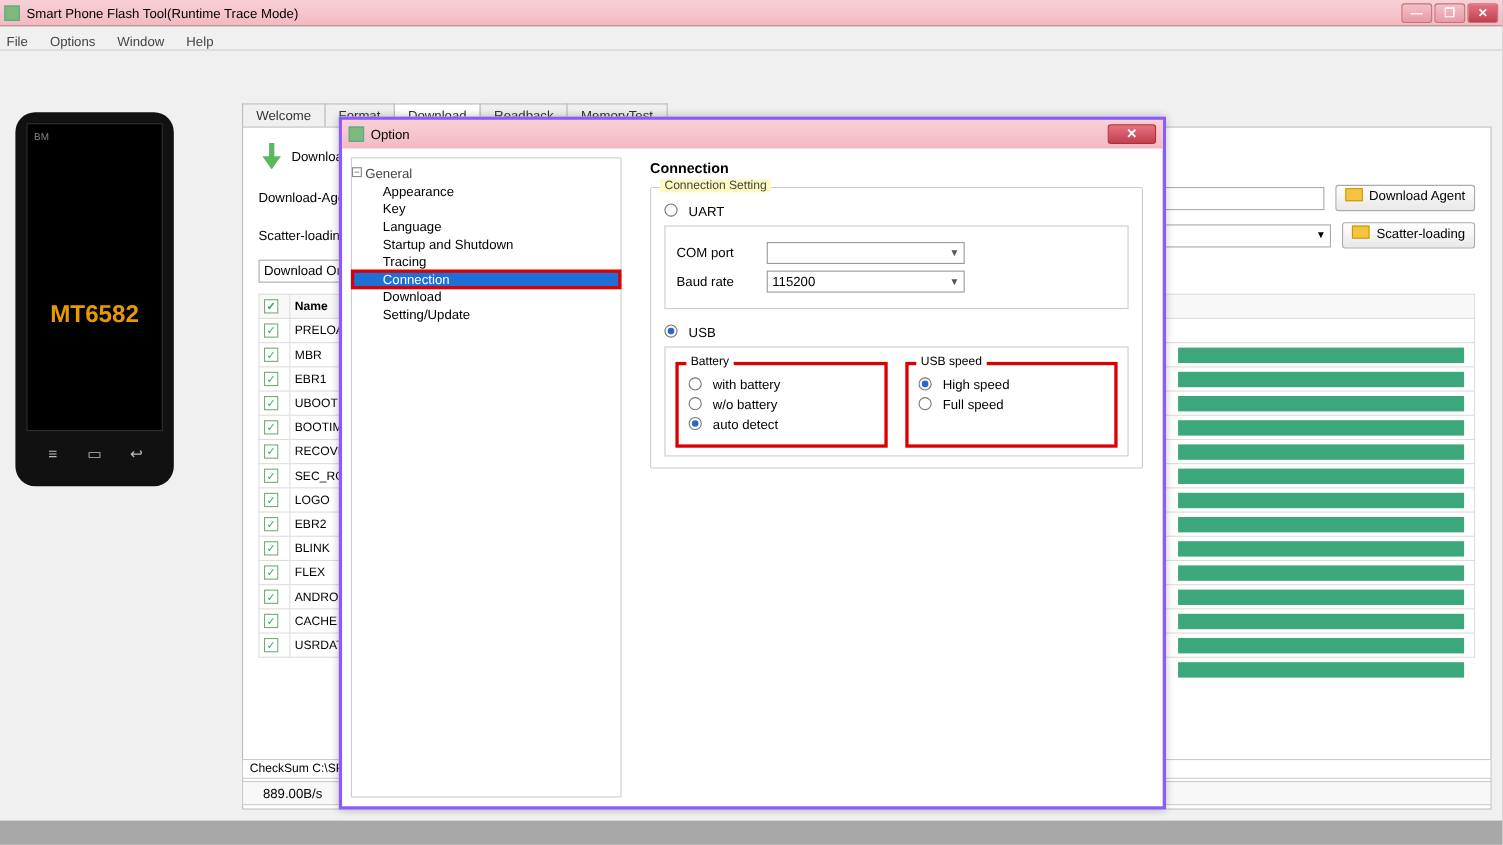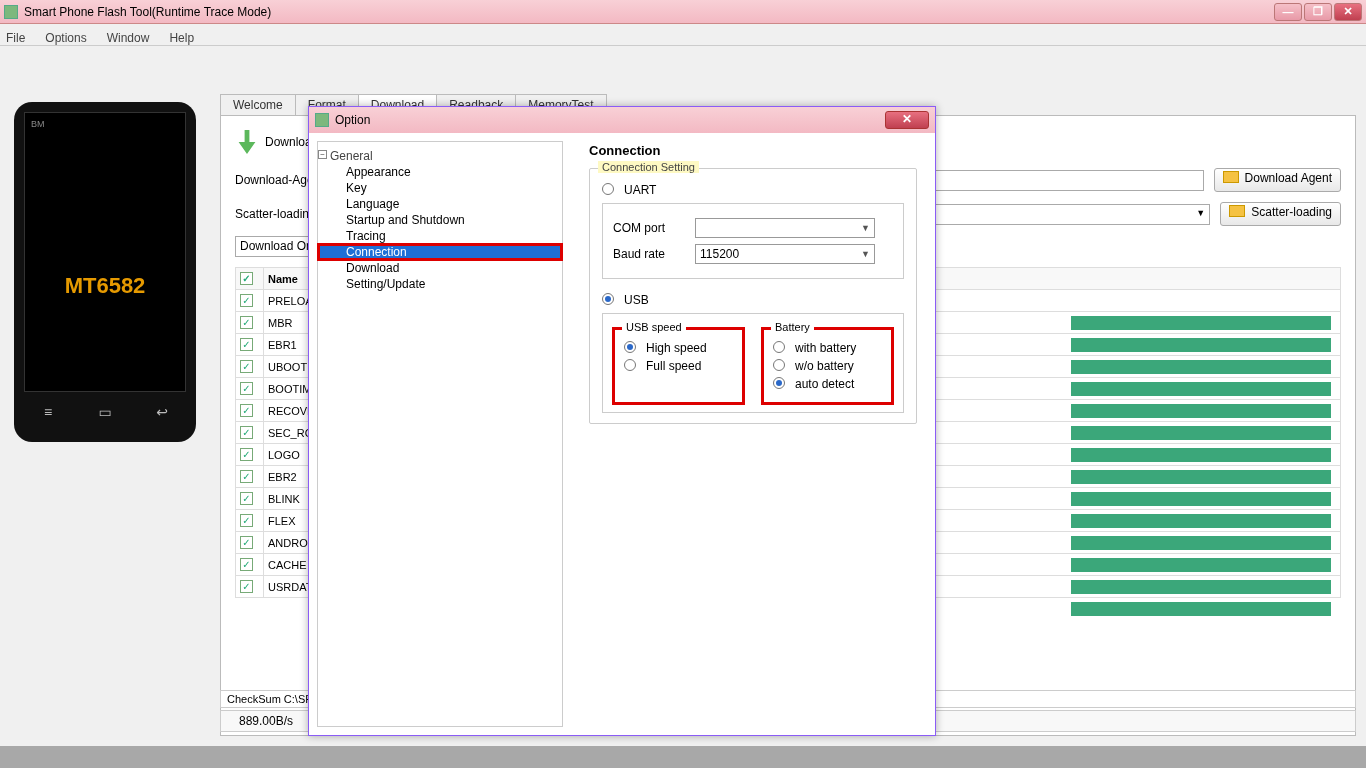--- a/index.html
+++ b/index.html
@@ -11,21 +11,21 @@
 .titlebar .title { flex:1; color:#000; }
 .titlebar .winbtns { display:flex; gap:2px; }
 .titlebar .wbtn { width:28px; height:18px; background:linear-gradient(#f5c0c8,#e89aa8); border:1px solid #b77; border-radius:3px; display:flex; align-items:center; justify-content:center; color:#fff; font-weight:bold; font-size:11px; }
 .titlebar .wbtn.close { background:linear-gradient(#e87080,#c04050); }
 
 
 .menubar { background:#f0f0f0; height:22px; display:flex; align-items:flex-end; padding:0 6px; gap:20px; border-bottom:1px solid #ccc; color:#444; }
 
 
 .surface { position:relative; background:#f0f0f0; height:700px; }
-.leftpane { position:absolute; left:14px; top:56px; width:182px; height:340px; background:#111; border-radius:18px; padding:10px; }
+.leftpane { position:absolute; left:14px; top:56px; width:144px; height:340px; background:#111; border-radius:18px; padding:10px; }
 .leftpane .screen { width:100%; height:280px; background:#000; border:1px solid #333; position:relative; }
 .leftpane .mtlabel { color:#e69a00; font-weight:bold; font-size:22px; position:absolute; top:160px; width:100%; text-align:center; }
 .leftpane .bm { position:absolute; top:6px; left:6px; color:#888; font-size:9px; }
 .leftpane .hwbtns { display:flex; justify-content:space-between; padding:12px 14px 0; }
 .leftpane .hwbtn { width:20px; height:14px; color:#bbb; font-size:14px; text-align:center; }
 
 
 .tabstrip { position:absolute; left:220px; top:48px; display:flex; }
 .tab { height:22px; padding:3px 12px; background:#f0f0f0; border:1px solid #bbb; border-bottom:none; margin-right:-1px; color:#333; }
 .tab.active { background:#fff; }
@@ -42,21 +42,21 @@
 .yellowbtn .fold { width:16px; height:12px; background:#f5c242; border:1px solid #c90; }
 
 
 .ptable { width:100%; border-collapse:collapse; margin-top:6px; }
 .ptable th, .ptable td { border:1px solid #ddd; height:22px; text-align:left; padding:0 4px; font-size:11px; }
 .ptable th { background:#f8f8f8; }
 .chk { width:13px; height:13px; border:1px solid #7a7; background:#fff; display:inline-flex; align-items:center; justify-content:center; color:#2a7; font-size:10px; }
 .greenbar { position:absolute; right:24px; width:260px; height:14px; background:#3ba77a; }
 
 
-.backdrop { position:absolute; left:308px; top:60px; width:628px; height:630px; background:#fff; border:1px solid #8b5cf6; box-shadow:0 0 8px rgba(0,0,0,.3); }
+.backdrop { position:absolute; left:308px; top:60px; width:752px; height:630px; background:#fff; border:3px solid #8b5cf6; box-shadow:0 0 8px rgba(0,0,0,.3); }
 .backdrop .dtitle { height:26px; background:linear-gradient(#f8d0d6,#f3b9c3); display:flex; align-items:center; padding:0 6px; }
 .backdrop .dtitle .icon-sq { width:14px; height:14px; background:#7db87d; margin-right:6px; border:1px solid #5a8; }
 .backdrop .dtitle .t { flex:1; }
 .backdrop .dtitle .closebtn { width:44px; height:18px; background:linear-gradient(#e87080,#c04050); border:1px solid #a33; border-radius:3px; color:#fff; text-align:center; font-weight:bold; }
 .backdrop .body { display:flex; height:calc(100% - 26px); }
 .treepane { width:246px; border:1px solid #ccc; margin:8px; background:#fff; padding:6px 0; }
 .treeitem { padding:1px 0 1px 28px; position:relative; }
 .treeitem.root { padding-left:12px; color:#444; }
 .treeitem .exp { position:absolute; left:0; top:2px; width:9px; height:9px; border:1px solid #888; font-size:8px; line-height:8px; text-align:center; }
 .treeitem.sel { background:#1e6fd6; color:#fff; }
@@ -294,43 +294,43 @@
               </div>
           </div>
 
           <div class="radio">
               <span class="dot on"></span>
               <span>USB</span>
             </div>
           <div class="inner">
             <div class="twoinner">
               <div class="inner redbox">
+                <span class="legend">Battery</span>
+                <div class="radio">
+                    <span class="dot"></span>
+                    <span>with battery</span>
+                  </div>
+                <div class="radio">
+                    <span class="dot"></span>
+                    <span>w/o battery</span>
+                  </div>
+                <div class="radio">
+                    <span class="dot on"></span>
+                    <span>auto detect</span>
+                  </div>
+              </div>
+              <div class="inner redbox">
                 <span class="legend">USB speed</span>
                 <div class="radio">
                     <span class="dot on"></span>
                     <span>High speed</span>
                   </div>
                 <div class="radio">
                     <span class="dot"></span>
                     <span>Full speed</span>
-                  </div>
-              </div>
-              <div class="inner redbox">
-                <span class="legend">Battery</span>
-                <div class="radio">
-                    <span class="dot"></span>
-                    <span>with battery</span>
-                  </div>
-                <div class="radio">
-                    <span class="dot"></span>
-                    <span>w/o battery</span>
-                  </div>
-                <div class="radio">
-                    <span class="dot on"></span>
-                    <span>auto detect</span>
                   </div>
               </div>
             </div>
           </div>
         </div>
       </div>
     </div>
   </div>
 </div>
 

